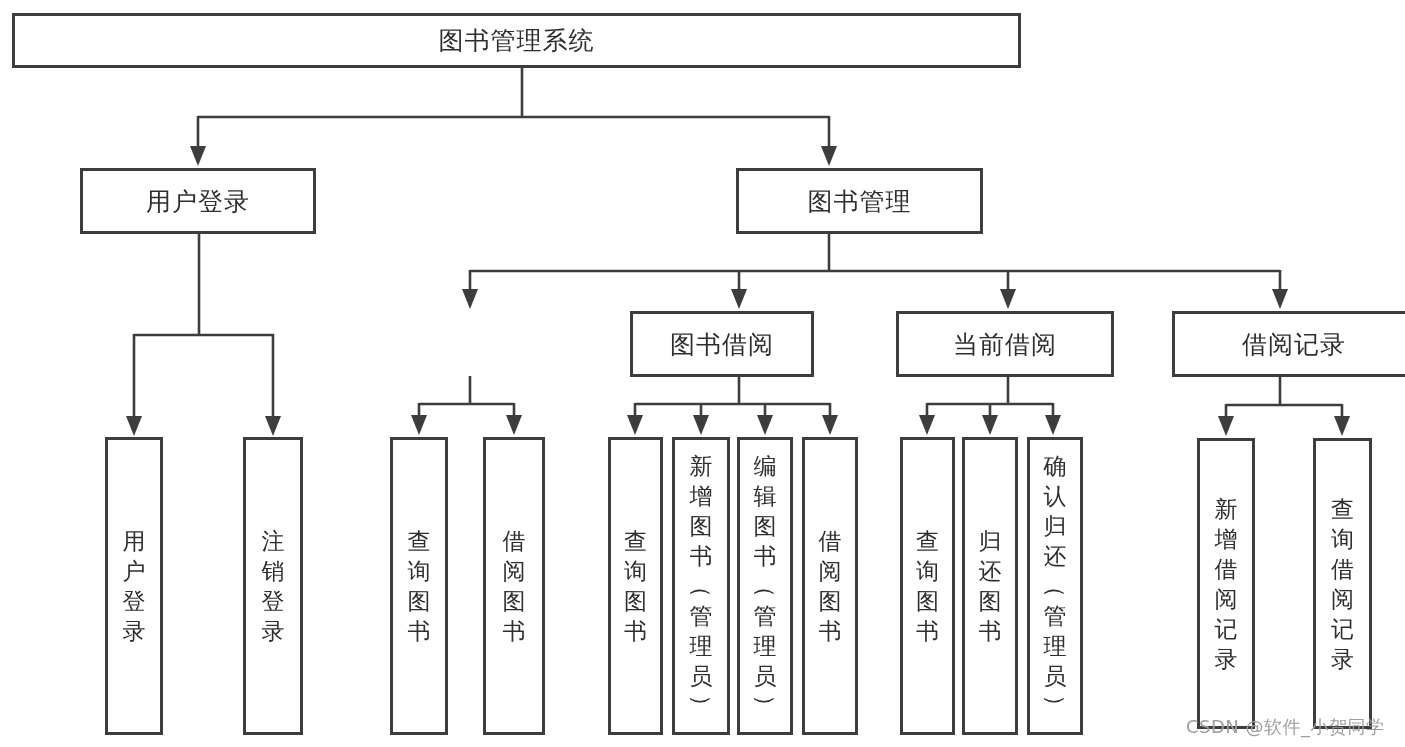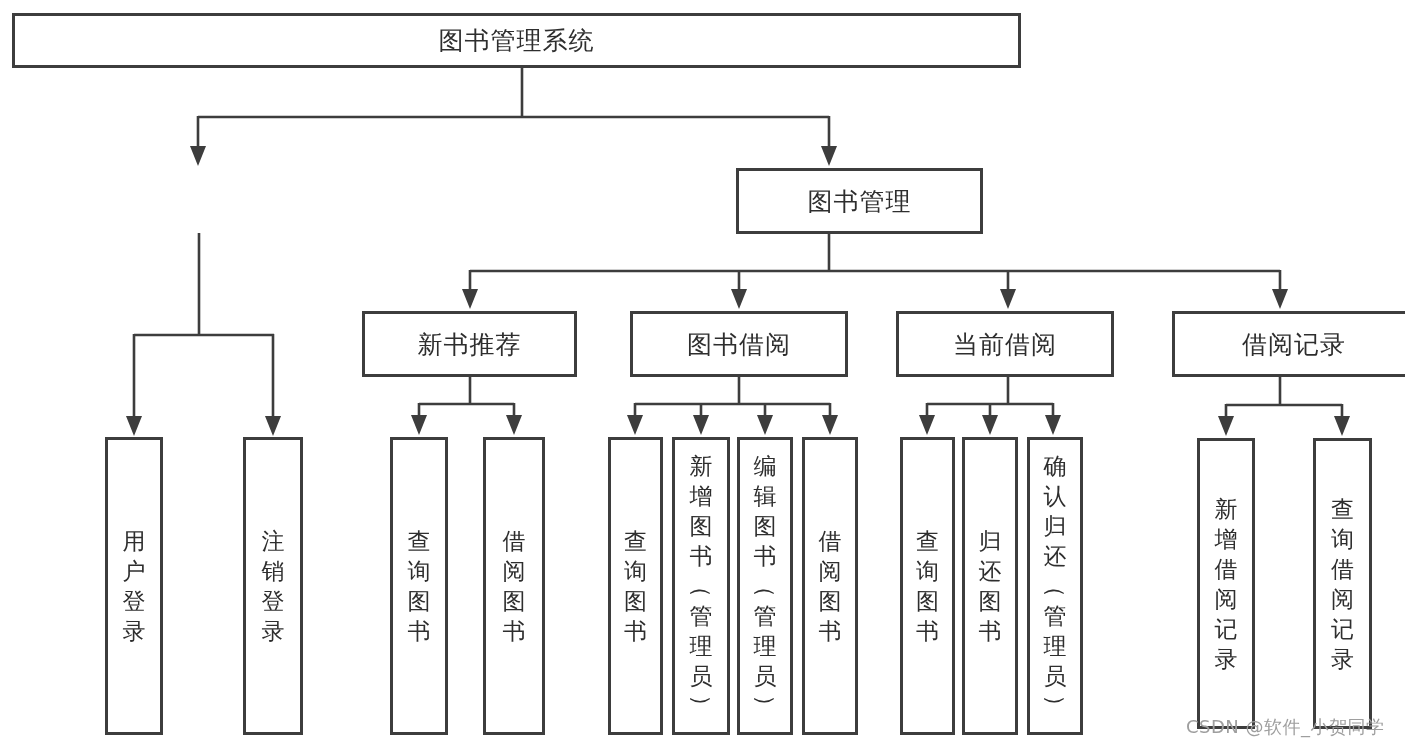--- a/index.html
+++ b/index.html
@@ -71,24 +71,24 @@
       <polygon points="822,415 838,415 830,435" fill="#3d3d3d"></polygon>
       <polygon points="919,415 935,415 927,435" fill="#3d3d3d"></polygon>
       <polygon points="982,415 998,415 990,435" fill="#3d3d3d"></polygon>
       <polygon points="1045,415 1061,415 1053,435" fill="#3d3d3d"></polygon>
       <polygon points="1218,416 1234,416 1226,436" fill="#3d3d3d"></polygon>
       <polygon points="1334,416 1350,416 1342,436" fill="#3d3d3d"></polygon>
     </svg>
 
   <div class="box hbox" style="left:12px;top:13px;width:1009px;height:55px">图书管理系统</div>
 
+  <div class="box hbox" style="left:80px;top:168px;width:236px;height:66px">用户登录</div>
   <div class="box hbox" style="left:736px;top:168px;width:247px;height:66px">图书管理</div>
 
-  <div class="box hbox" style="left:362px;top:311px;width:215px;height:66px">新书推荐</div>
-  <div class="box hbox" style="left:630px;top:311px;width:218px;height:66px">图书借阅</div>
+  <div class="box hbox" style="left:630px;top:311px;width:184px;height:66px">图书借阅</div>
   <div class="box hbox" style="left:896px;top:311px;width:218px;height:66px">当前借阅</div>
   <div class="box hbox" style="left:1172px;top:311px;width:244px;height:66px">借阅记录</div>
 
   <div class="box vbox" style="left:105px;top:437px;width:58px;height:298px">
       <span class="vchar">用</span>
       <span class="vchar">户</span>
       <span class="vchar">登</span>
       <span class="vchar">录</span>
     </div>
   <div class="box vbox" style="left:243px;top:437px;width:60px;height:298px">

